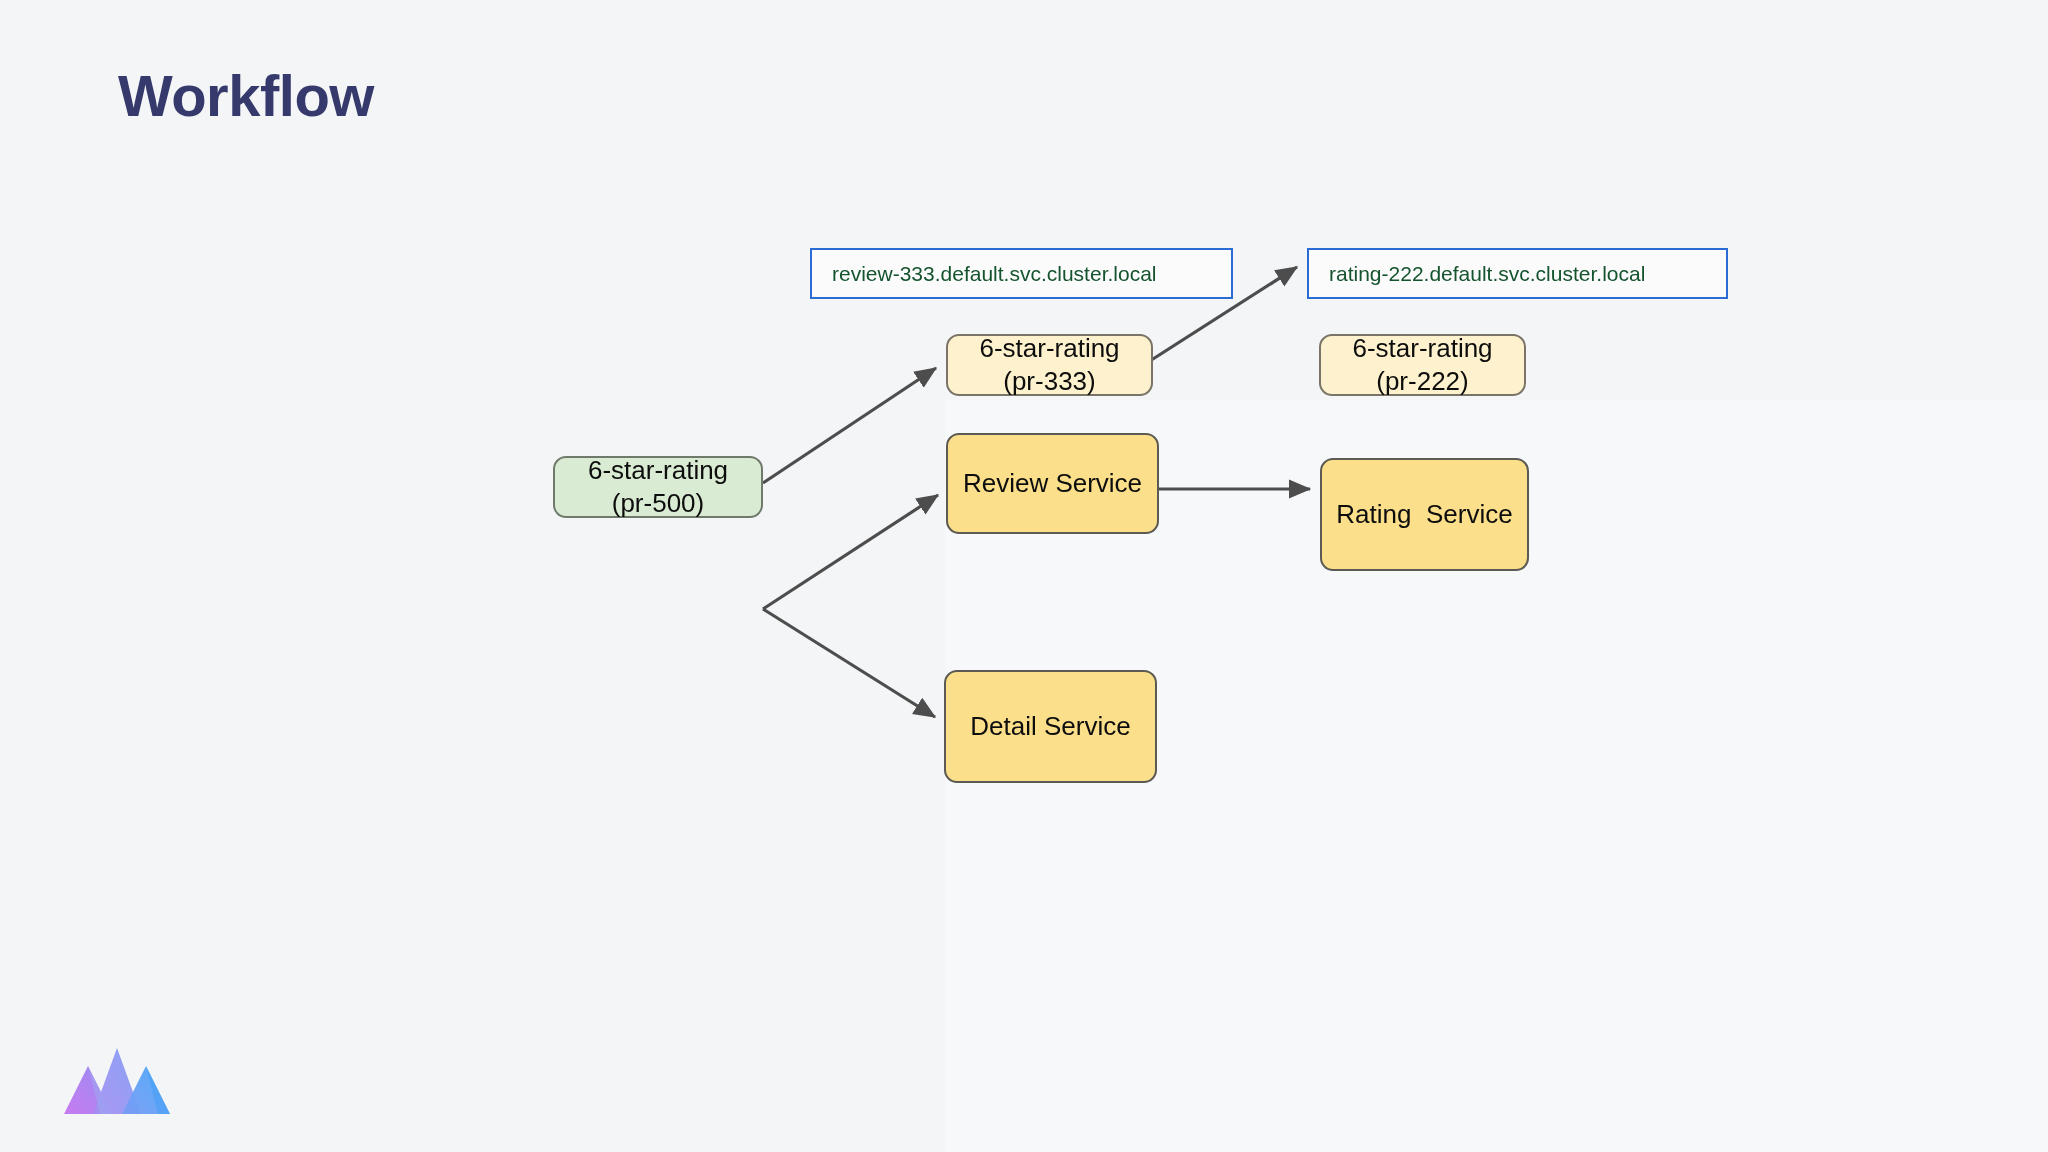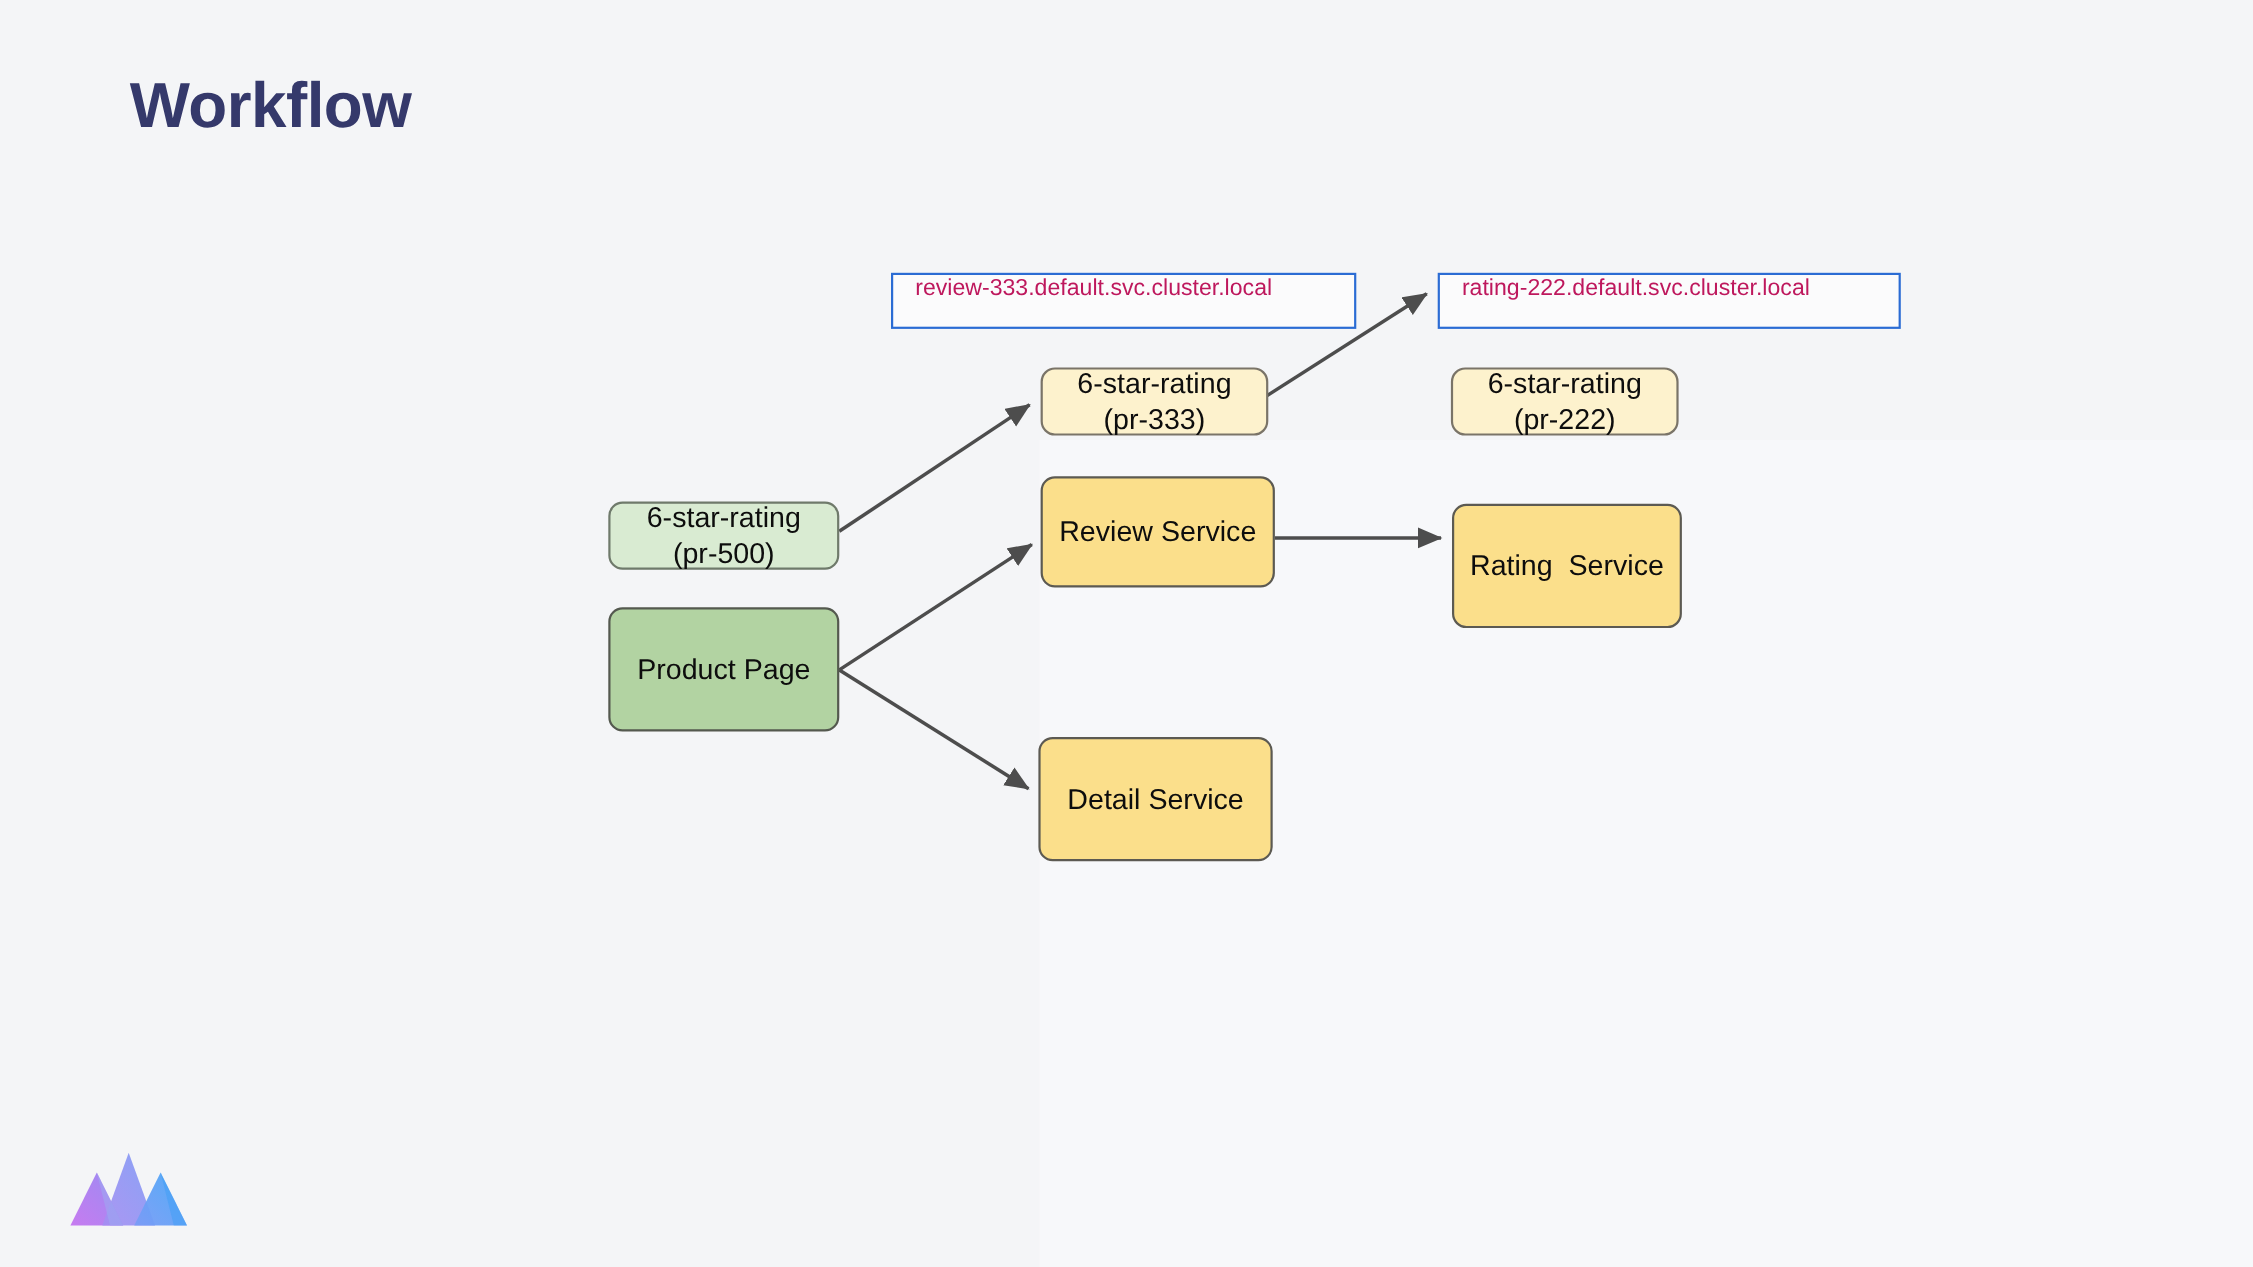--- a/index.html
+++ b/index.html
@@ -44,24 +44,24 @@
     width: 2048px;
     height: 1152px;
   }
 
   
   .annot {
     position: absolute;
     box-sizing: border-box;
     background: #fbfbfc;
     border: 2px solid #2b6cd4;
-    color: #be185d;
+    color: #14532d;
     font-size: 21px;
     display: flex;
-    align-items: flex-start;
+    align-items: center;
     padding-left: 20px;
     white-space: nowrap;
   }
 
   
   .node {
     position: absolute;
     box-sizing: border-box;
     border-radius: 13px;
     border: 2px solid #6b6b63;
@@ -124,23 +124,20 @@
 
   <div class="annot" style="left:1307px; top:248px; width:421px; height:51px;">
     <span>rating-222.default.svc.cluster.local</span>
   </div>
 
   <div class="node pod-green" style="left:553px; top:456px; width:210px; height:62px;">
     <span>6-star-rating</span>
     <span class="ln2">(pr-500)</span>
   </div>
 
-  <div class="node svc-green" style="left:553px; top:552px; width:210px; height:113px;">
-    <span>Product Page</span>
-  </div>
 
   <div class="node pod-yellow" style="left:946px; top:334px; width:207px; height:62px;">
     <span>6-star-rating</span>
     <span class="ln2">(pr-333)</span>
   </div>
 
   <div class="node svc-yellow" style="left:946px; top:433px; width:213px; height:101px;">
     <span>Review Service</span>
   </div>
 

